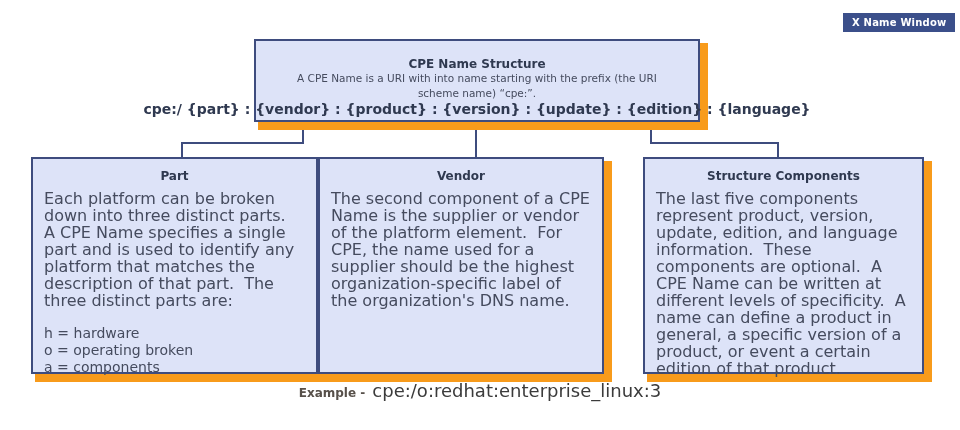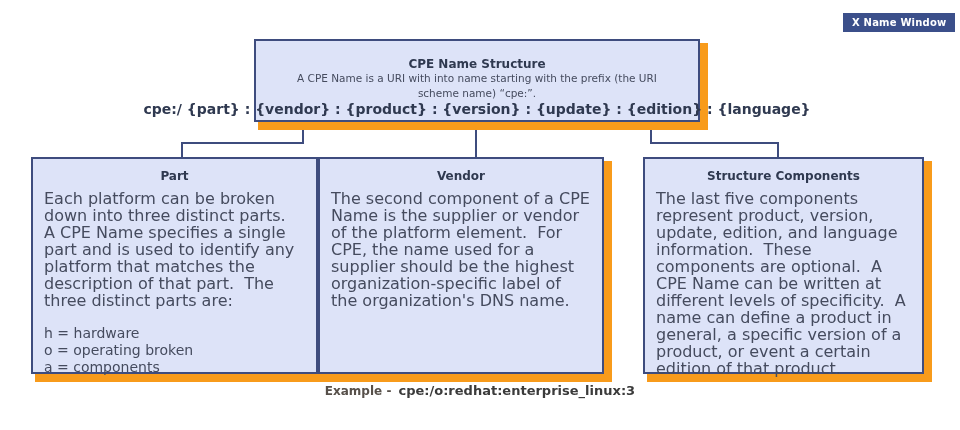--- a/index.html
+++ b/index.html
@@ -58,21 +58,21 @@
   #box-additional{left:643px;width:281px;}
 
   
   .example-row{
     position:absolute;left:0;top:380px;width:960px;text-align:center;
   }
   .example-label{
     font-size:12px;font-weight:bold;color:#57504a;text-align:center;
   }
   .example-value{
-    font-size:13px;font-weight:bold;color:#3b3b3b;margin-left:2px;
+    font-size:18px;font-weight:normal;color:#3b3b3b;margin-left:2px;
   }
 </style>
 </head>
 <body>
 
 <div class="stage">
 
   <button class="close-btn">X Name Window</button>
 
   <div class="line v" style="left:302px;top:120px;height:24px"></div>

